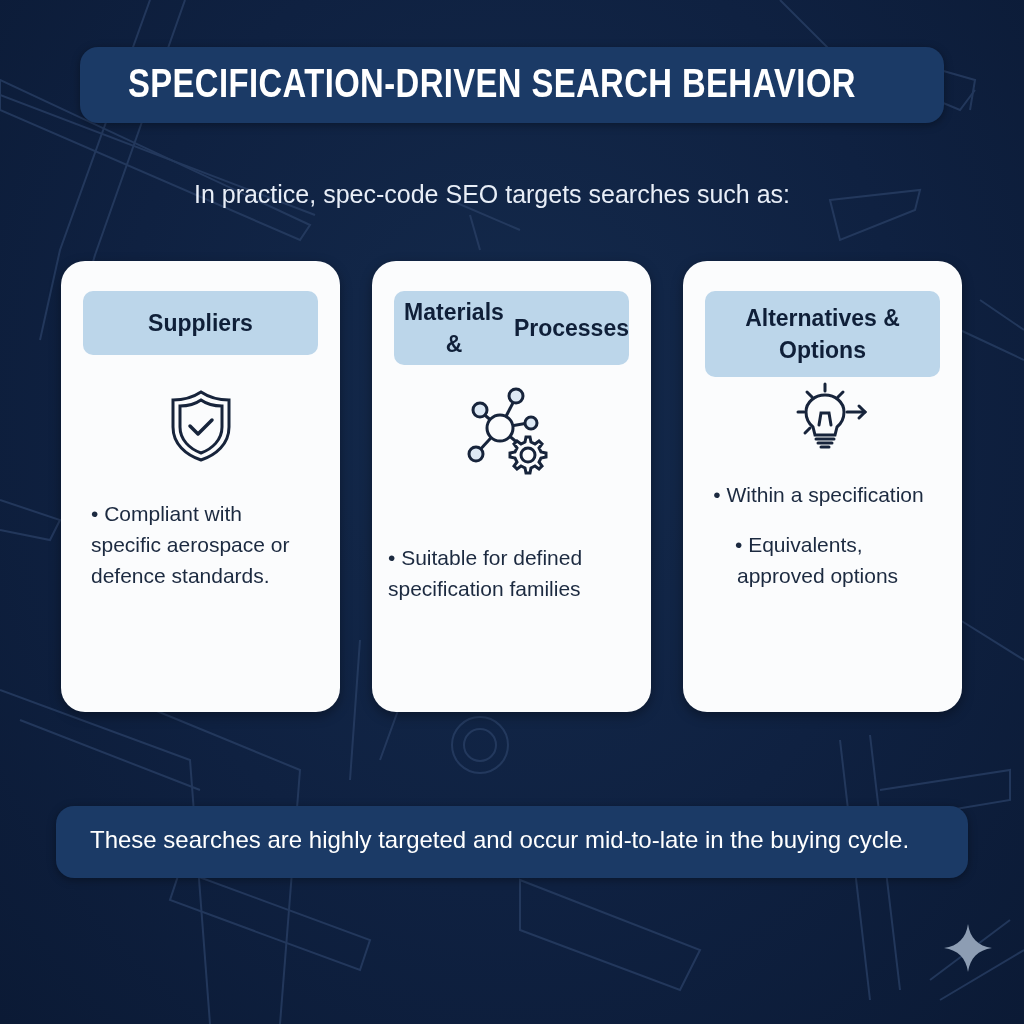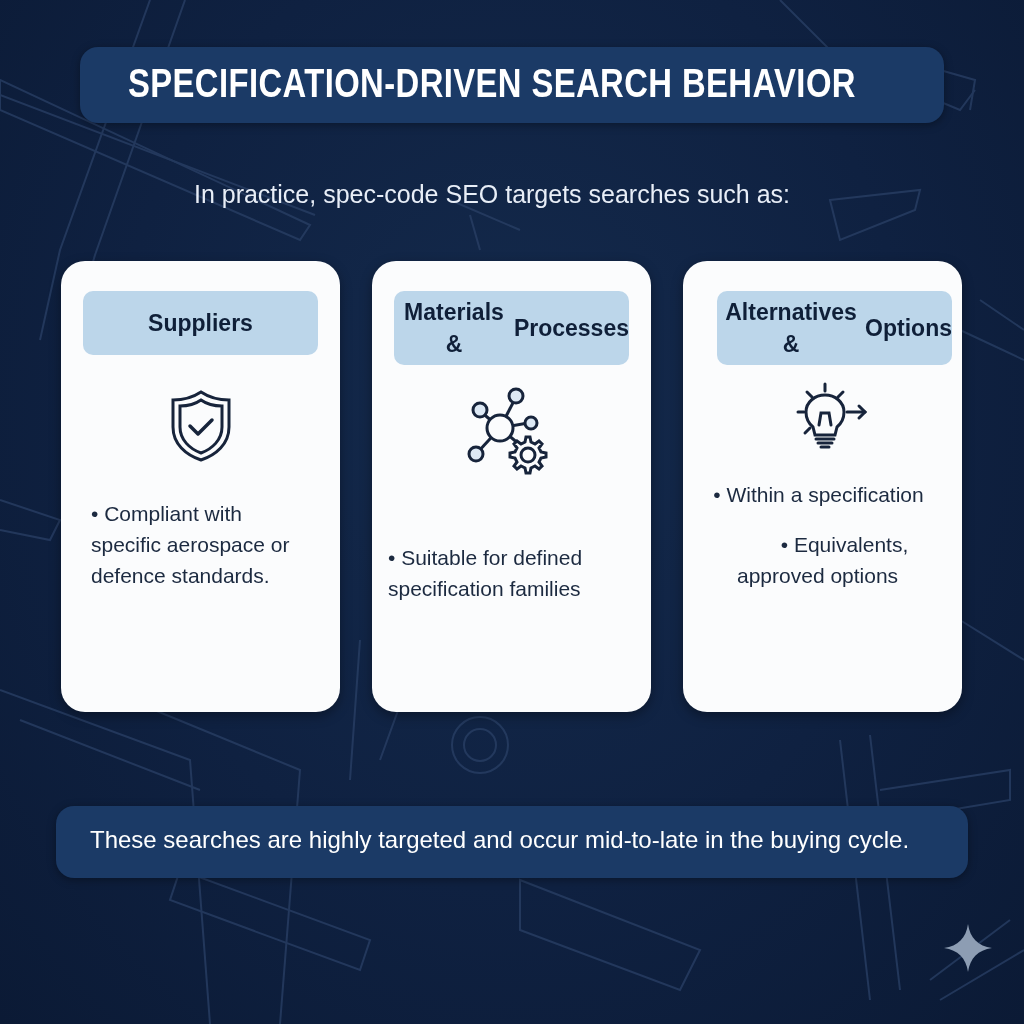--- a/index.html
+++ b/index.html
@@ -125,21 +125,21 @@
   </svg>
   <div class="bullets" style="top:237px; left:16px;margin-top:44px;">
     <div class="bullet-item">
       <div>• Suitable for defined</div>
       <div>specification families</div>
     </div>
   </div>
 </div>
 
 <div class="card" style="left:683px;">
-  <div class="pill" style="height:74px; flex-direction:row;margin-left:12px;">
+  <div class="pill" style="height:86px; flex-direction:column;">
     <span>Alternatives &amp;</span>
     <span>Options</span>
   </div>
   <svg class="icon" style="top:120px; margin-left:10px;" width="80" height="80" viewBox="0 0 80 80">
     <g stroke="#17243b" stroke-width="3" fill="none" stroke-linecap="round">
       <line x1="32" y1="3" x2="32" y2="10"></line>
       <line x1="14" y1="11" x2="19" y2="16"></line>
       <line x1="50" y1="11" x2="45" y2="16"></line>
       <line x1="5" y1="31" x2="11" y2="31"></line>
       <line x1="12" y1="52" x2="17" y2="47"></line>
@@ -150,21 +150,21 @@
       <line x1="28" y1="66" x2="36" y2="66"></line>
       <line x1="54" y1="31" x2="72" y2="31"></line>
       <path d="M66 25 L72 31 L66 37"></path>
     </g>
   </svg>
   <div class="bullets" style="top:218px; left:0; text-align:center;">
     <div class="bullet-item" style="margin-bottom:19px;">
       <div style="padding-right:8px;">• Within a specification</div>
     </div>
     <div class="bullet-item" style="padding-right:8px;">
-      <div style="text-align:center; padding-left:52px;margin-top:16px;">• Equivalents,</div>
+      <div style="text-align:left; padding-left:52px;margin-top:16px;">• Equivalents,</div>
       <div style="text-align:left; padding-left:54px;">approved options</div>
     </div>
   </div>
 </div>
 
 <div class="footer-box">
   <div class="footer-text">These searches are highly targeted and occur mid-to-late in the buying cycle.</div>
 </div>
 
 <svg class="sparkle" width="48" height="48" viewBox="0 0 48 48">

